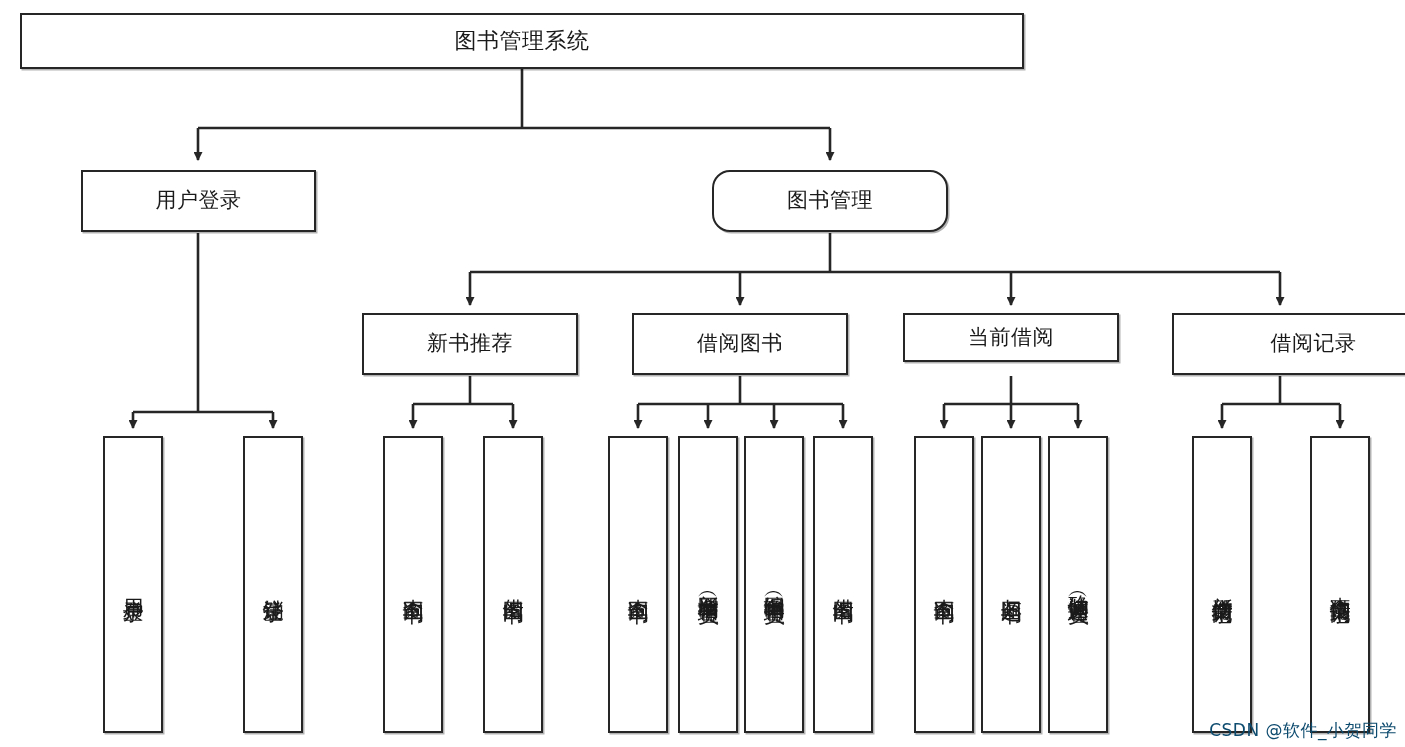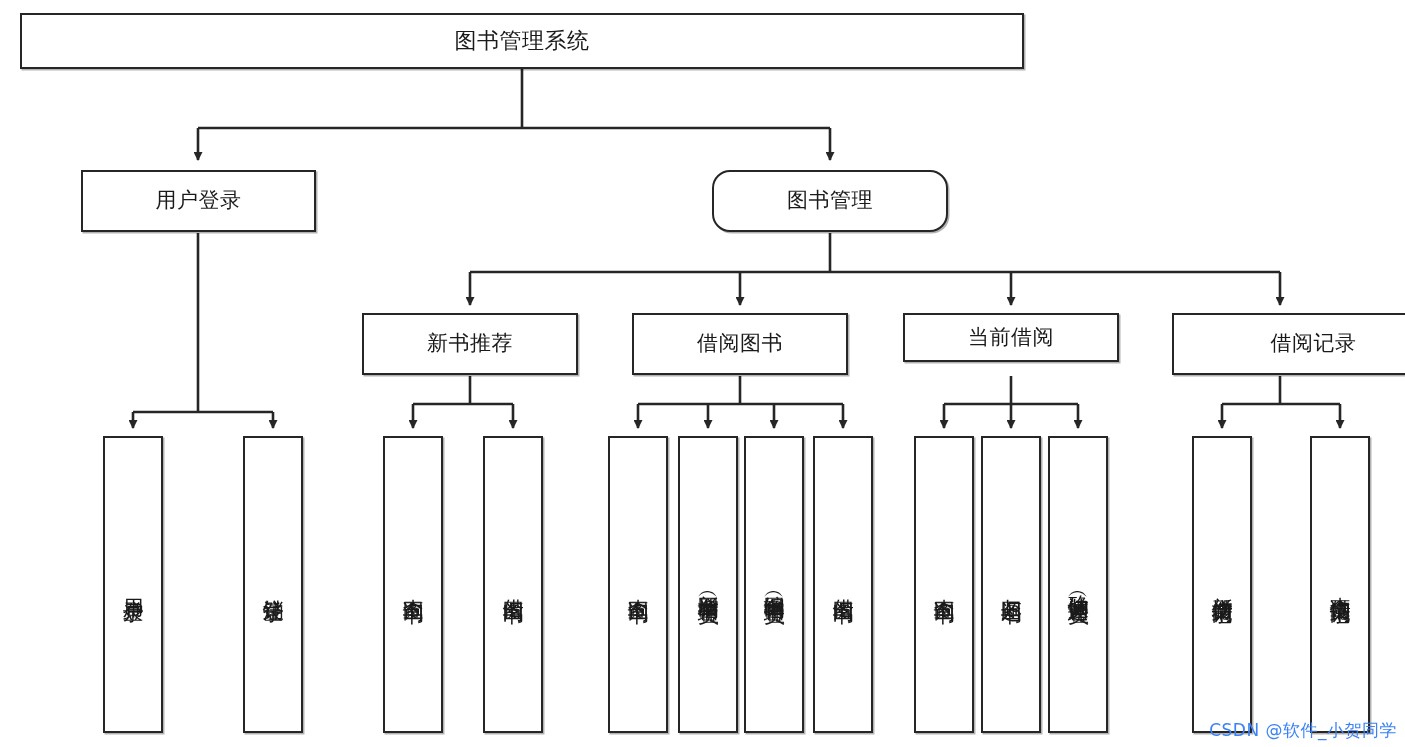--- a/index.html
+++ b/index.html
@@ -62,21 +62,21 @@
     letter-spacing: 1.5px;
     white-space: nowrap;
     max-height: 100%;
   }
   .node.root .node-label { font-size: 22px; }
 
   #watermark {
     position: absolute;
     right: 8px;
     bottom: 5px;
-    color: #3b82f6;
+    color: #0c4a6e;
     font-size: 17px;
     letter-spacing: 0.5px;
     z-index: 5;
     white-space: nowrap;
   }
 </style>
 </head>
 <body>
 
 <div id="diagram-root">

